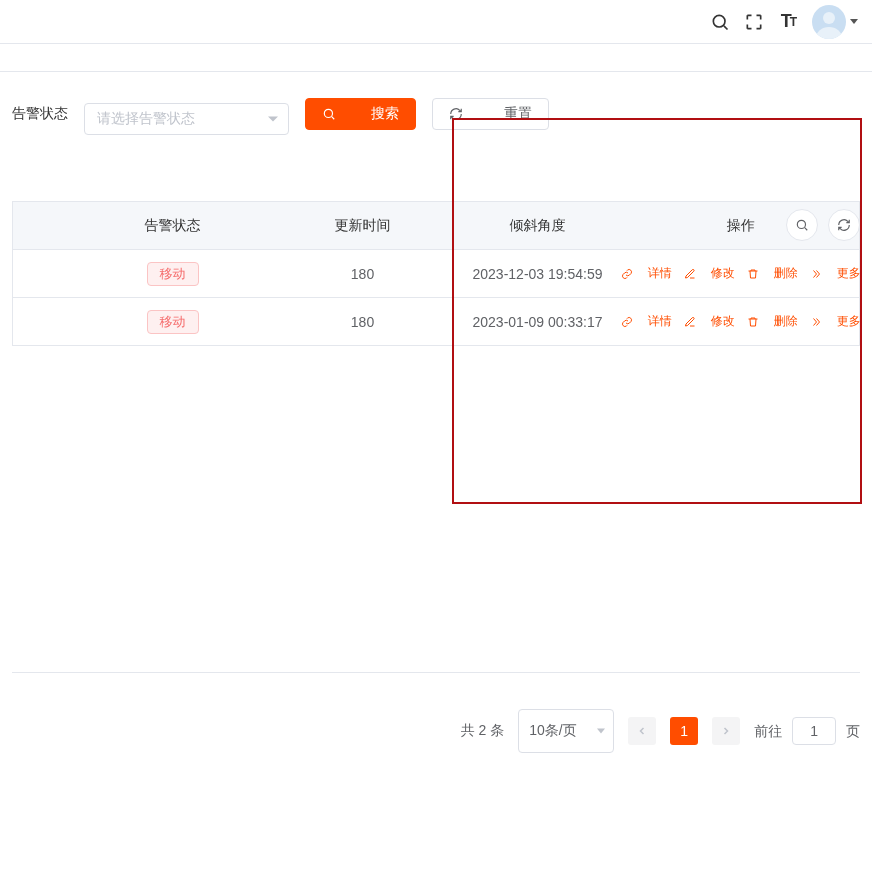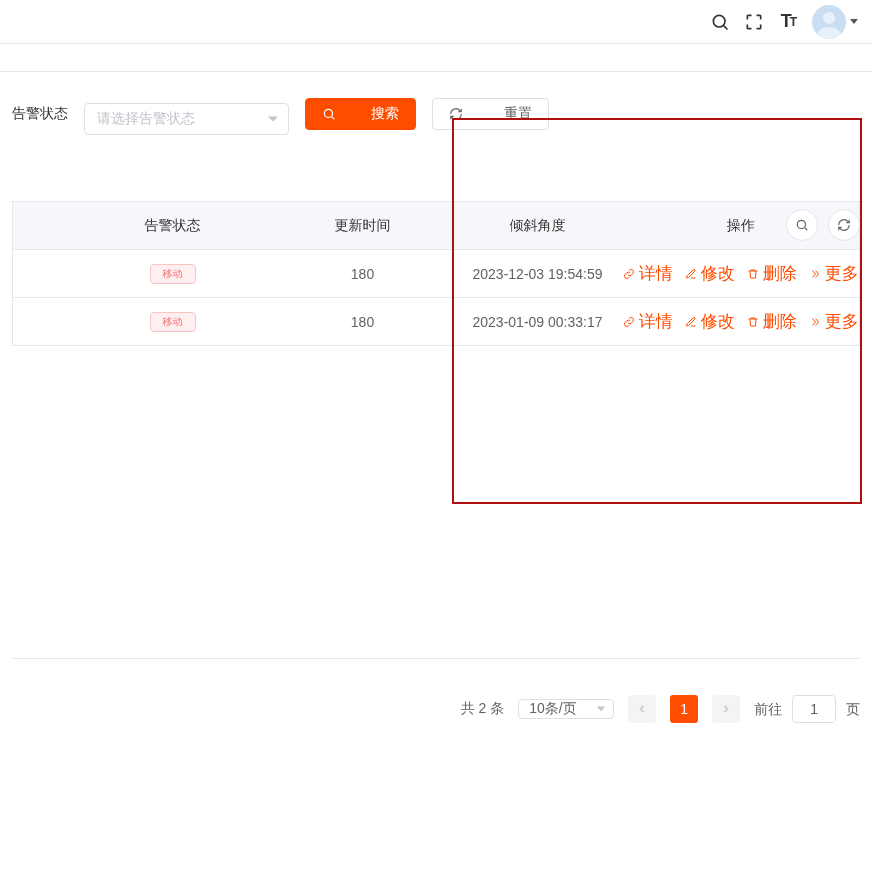--- a/index.html
+++ b/index.html
@@ -164,58 +164,58 @@
     color:#606266;
     font-size:14px;
   }
   .tag-move {
     display:inline-block;
     padding: 2px 12px;
     border:1px solid #fbc4c4;
     background:#fef0f0;
     color: var(--danger-text);
     border-radius: 4px;
-    font-size: 10px;
+    font-size: 13px;
   }
   .action-group {
     display:flex; align-items:center; justify-content:center; gap:12px;
     white-space:nowrap;
   }
   .act {
     color: var(--primary);
-    font-size:17px;
-    display:inline-flex; align-items:center; gap:4px;
+    font-size:12px;
+    display:inline-flex; align-items:center; gap:15px;
     cursor:pointer;
   }
   .act svg { width:12px; height:12px; }
 
   
   .highlight-box {
     position:absolute;
     pointer-events:none;
     border: 2px solid var(--highlight-border);
   }
 
   
   .page-panel {
     position: absolute;
     left: 12px; right: 12px;
-    top: 658px;
+    top: 672px;
     border-top: 1px solid var(--border);
     padding-top: 36px;
   }
   .pagination {
     display:flex; align-items:center; justify-content:flex-end;
     gap: 14px;
     font-size: 14px;
     color:#606266;
   }
   .page-size-select {
     position:relative;
-    height: 20px; min-width: 96px;
+    height: 44px; min-width: 96px;
     border:1px solid #dcdfe6; border-radius:4px;
     display:flex; align-items:center; padding:0 26px 0 10px;
     color:#606266; cursor:pointer;
   }
   .page-size-select .sel-caret{
     position:absolute; right:8px; top:50%; transform:translateY(-50%);
     width:0;height:0;
     border-left:4px solid transparent;
     border-right:4px solid transparent;
     border-top:5px solid #c0c4cc;

